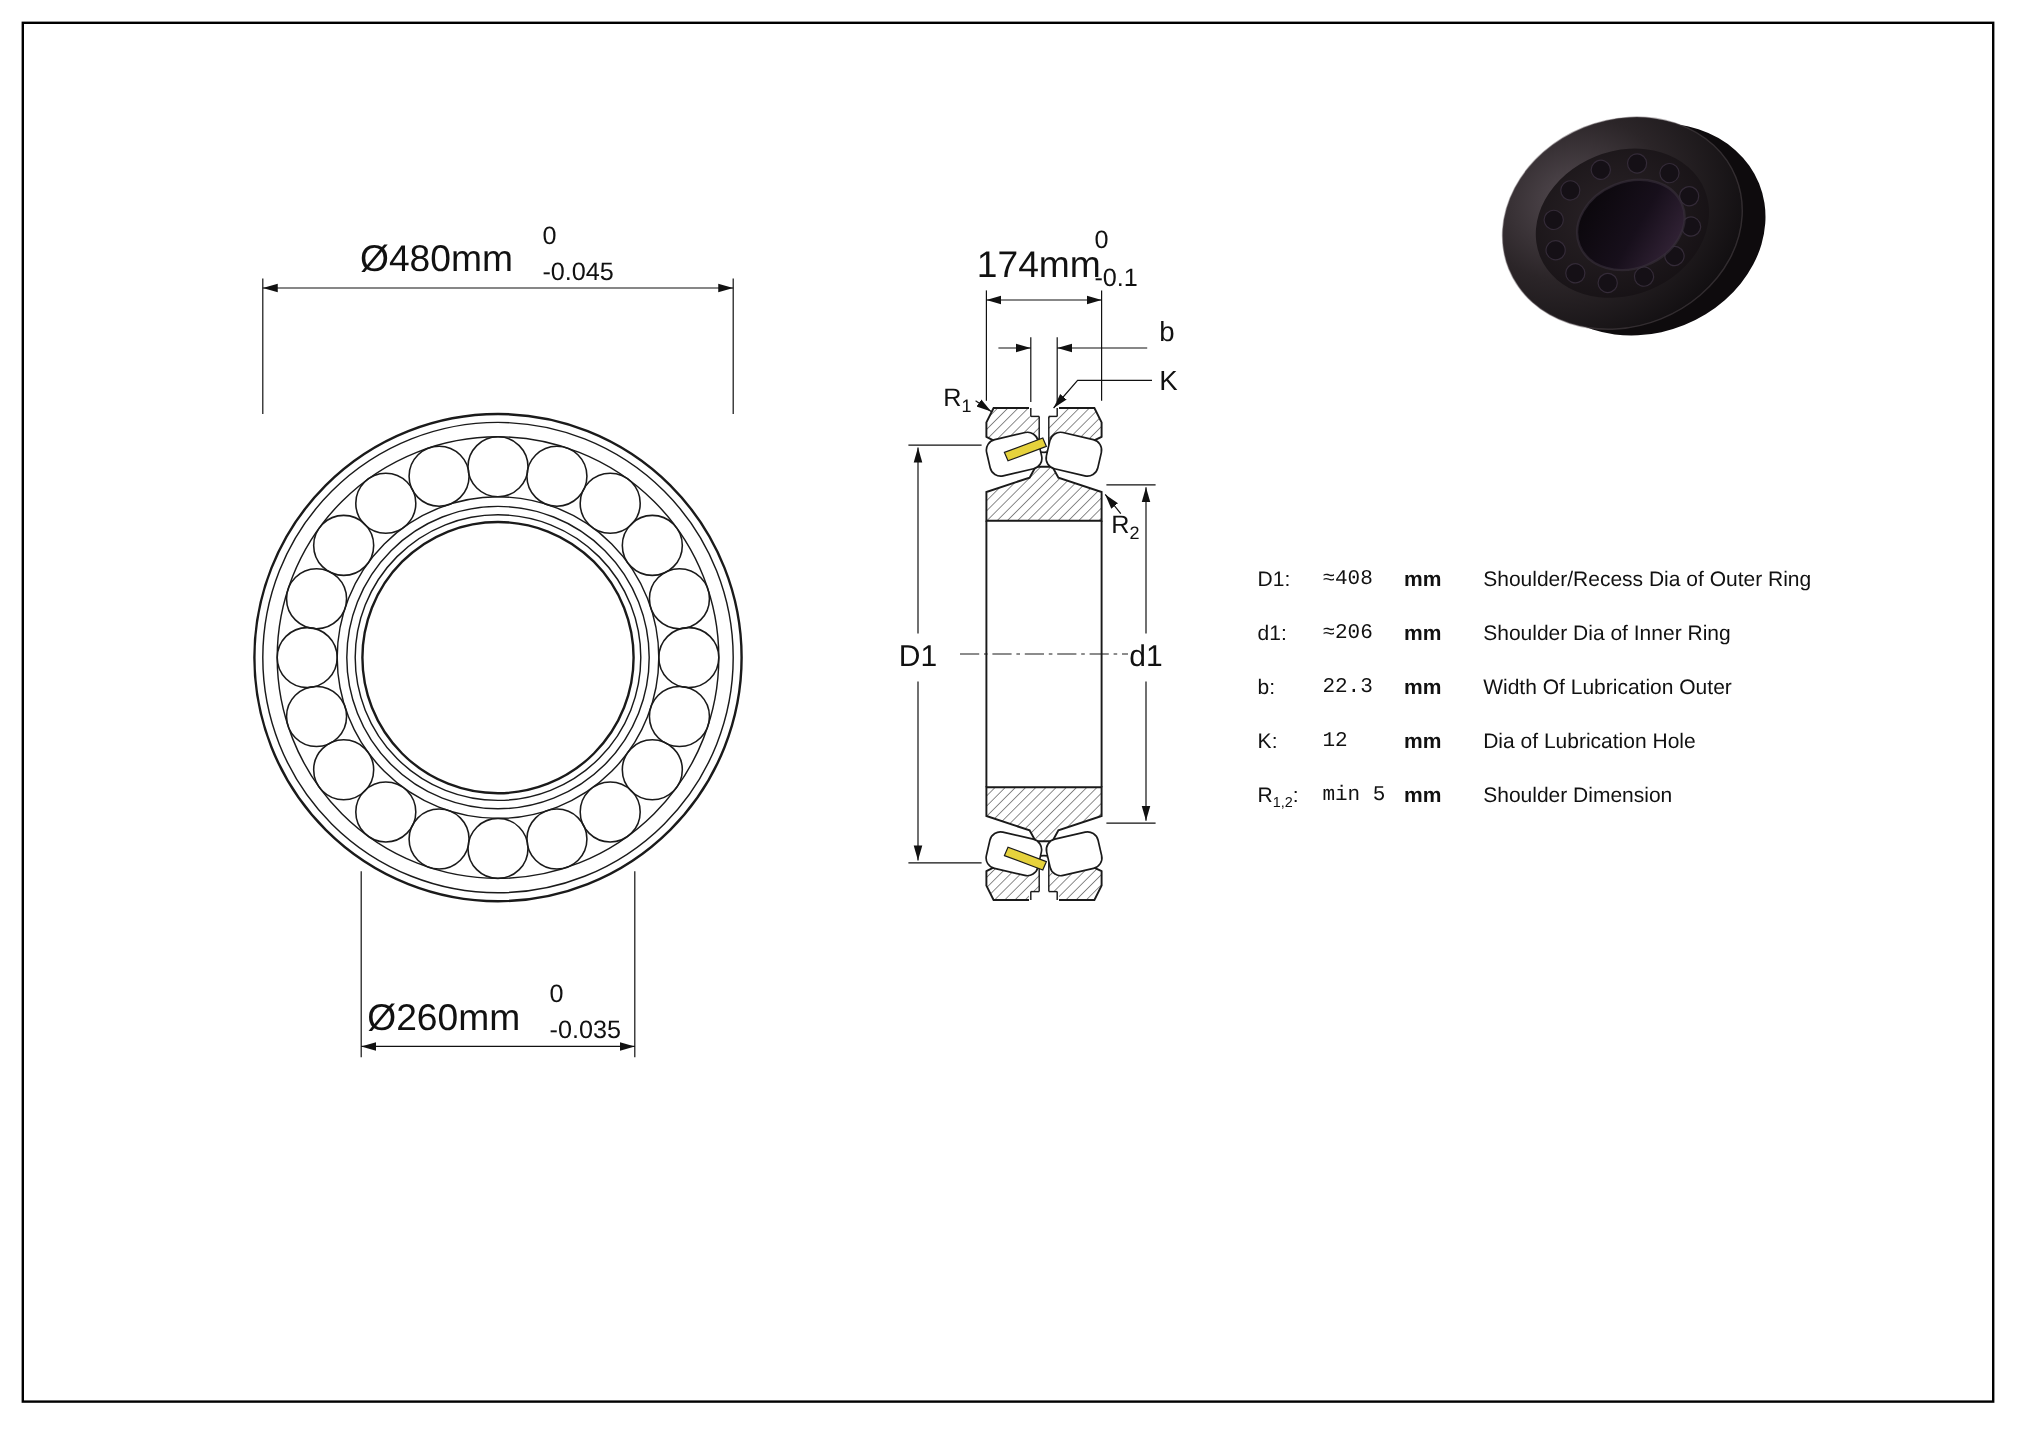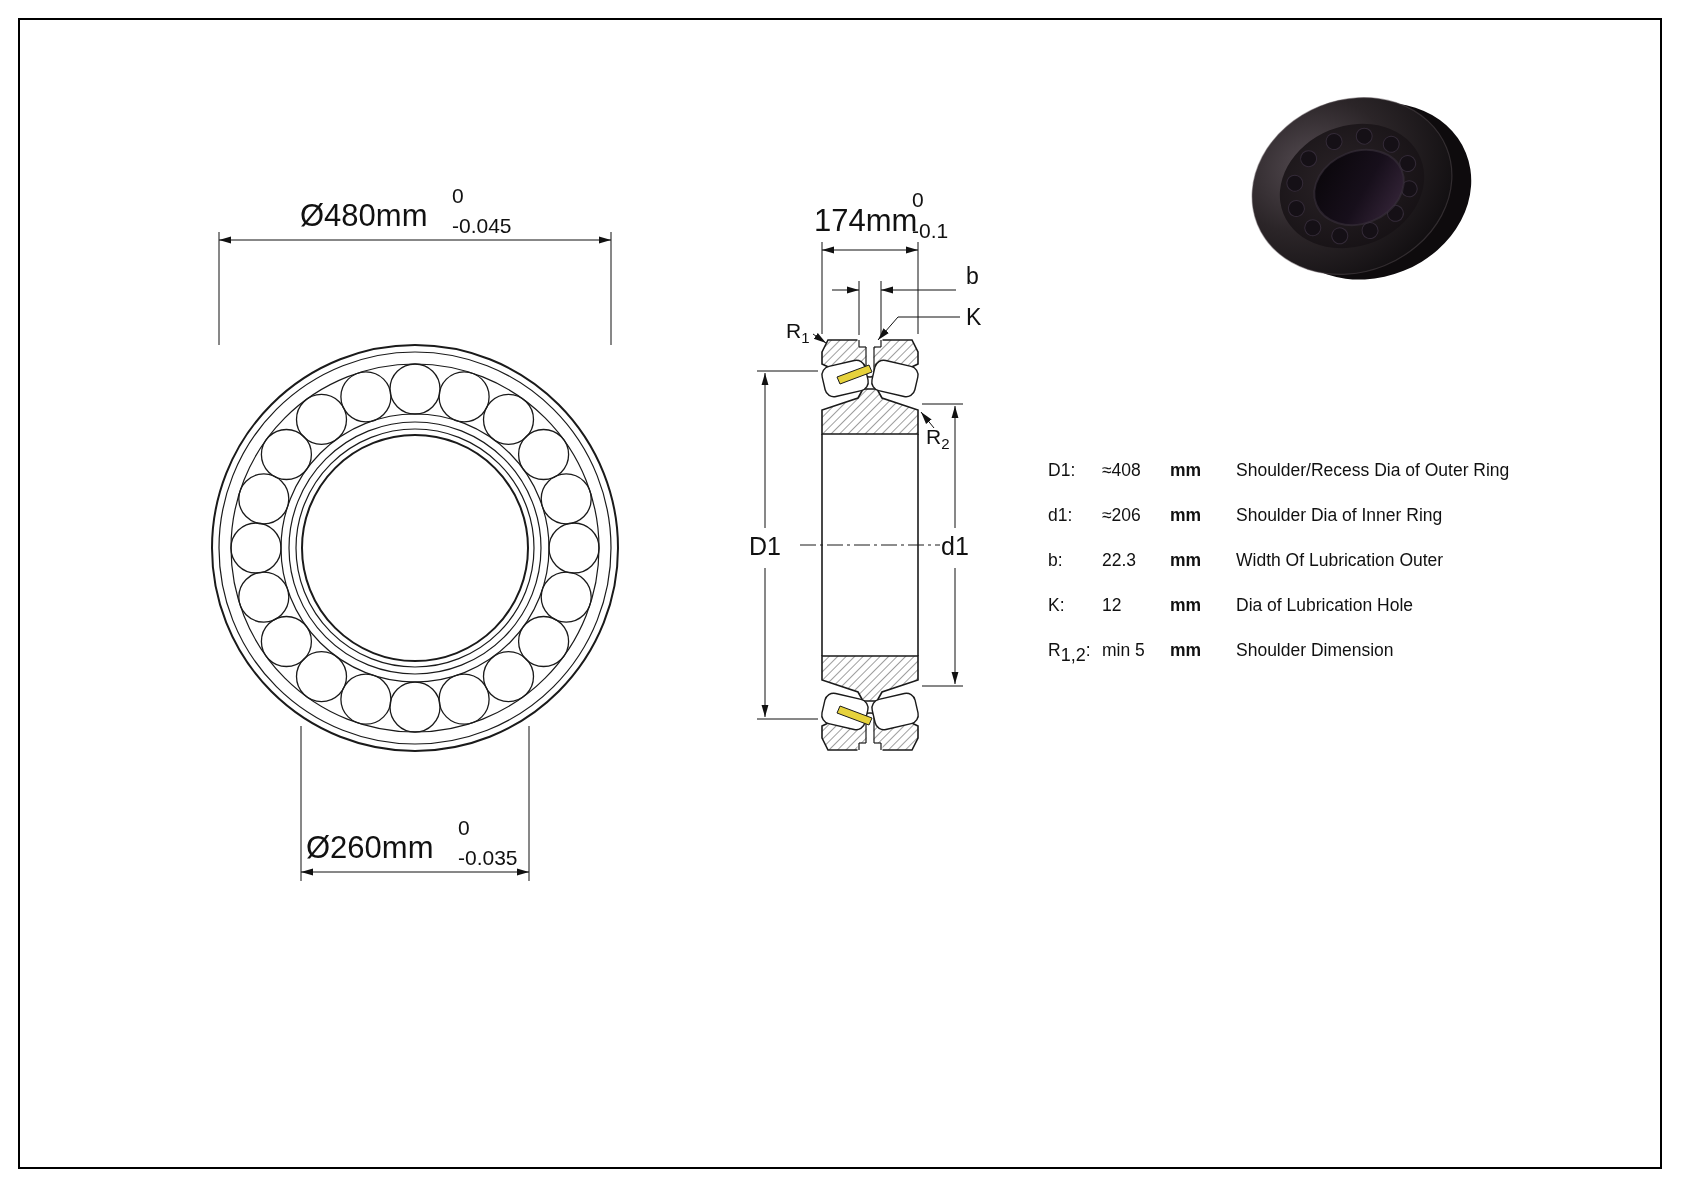--- a/index.html
+++ b/index.html
@@ -4,27 +4,27 @@
 <style>
   html,body{margin:0;padding:0;}
   body{
     width:1684px;height:1191px;position:relative;background:#ffffff;
     font-family:"Liberation Sans", sans-serif;color:#111;overflow:hidden;
   }
   .frame{position:absolute;left:18px;top:18px;width:1644px;height:1151px;
     border:2.5px solid #000;box-sizing:border-box;pointer-events:none;}
   svg.drawing{position:absolute;left:0;top:0;}
   svg text{fill:#111;}
-  .spec-table{position:absolute;left:1048px;top:448px;font-size:17.5px;color:#111;}
+  .spec-table{position:absolute;left:1048px;top:460px;font-size:17.5px;color:#111;}
   .spec-row{display:flex;height:45px;align-items:center;}
   .col-param{width:54px;}
-  .col-value{width:68px;}
+  .col-value{width:68px;font-family:Liberation Mono, monospace;}
   .col-unit{width:66px;font-weight:bold;}
   .col-desc{white-space:nowrap;text-align:center;}
-  .spec-row sub{font-size:18px;line-height:0;}
+  .spec-row sub{font-size:12px;line-height:0;}
 </style>
 </head>
 <body>
 
 <svg class="drawing" width="1684" height="1191" viewBox="0 0 1684 1191">
   <defs>
     <marker id="arw" viewBox="0 0 12 8" refX="11.5" refY="4" markerWidth="13" markerHeight="8.7" orient="auto-start-reverse">
       <path d="M0,0.7 L11.5,4 L0,7.3 Z" fill="#111"></path>
     </marker>
     <pattern id="hatch" patternUnits="userSpaceOnUse" width="6" height="6" patternTransform="rotate(45)">

